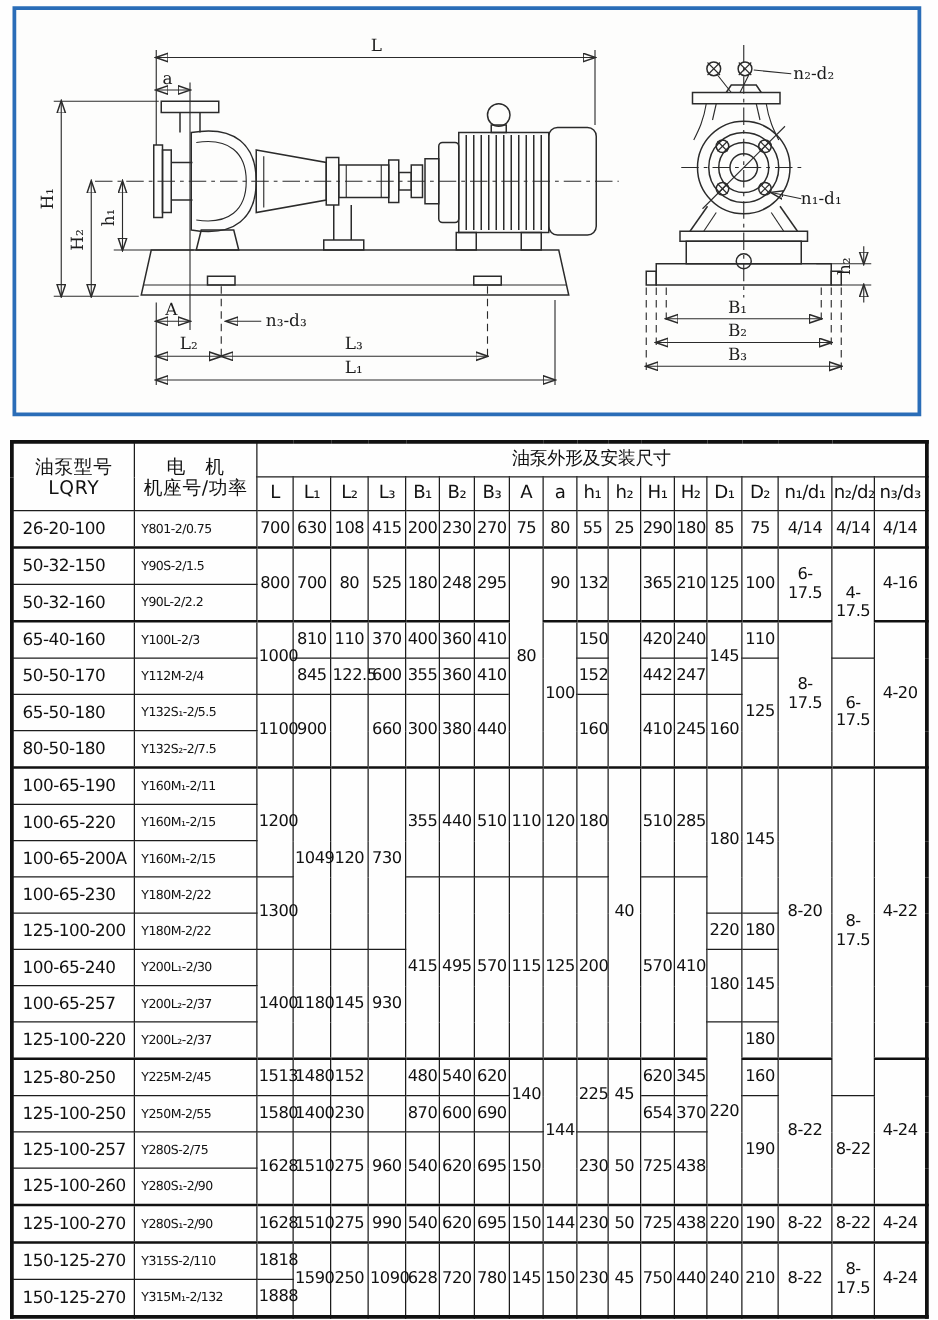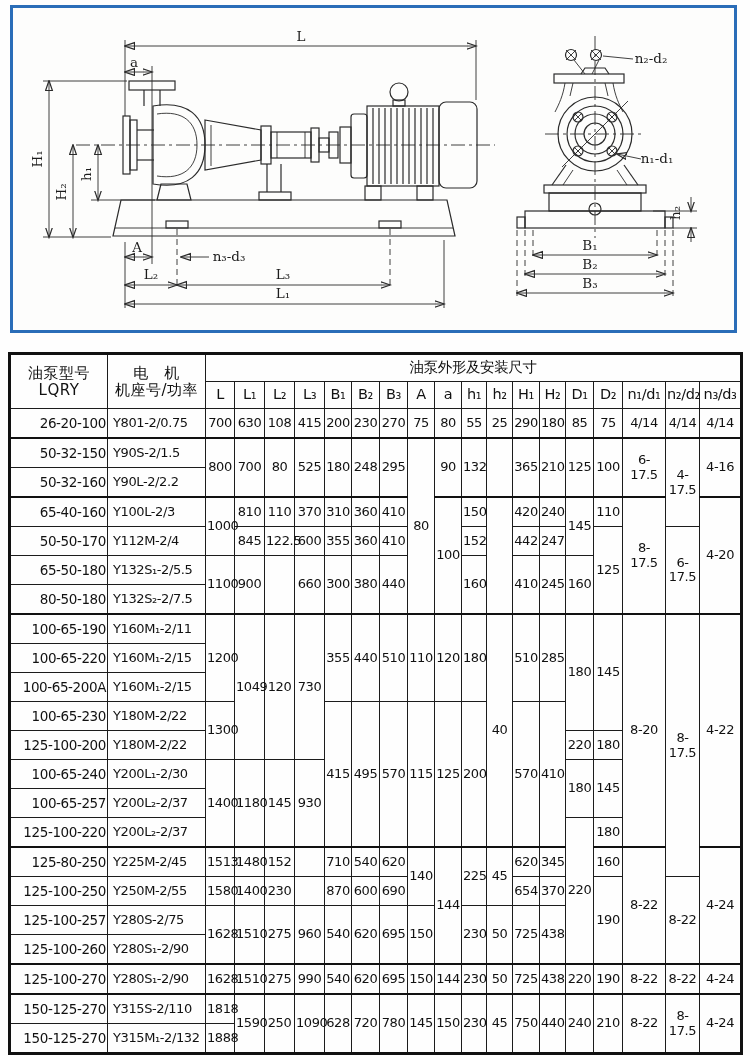--- a/index.html
+++ b/index.html
@@ -31,22 +31,22 @@
   }
   .dim-table th, .dim-table td {
     border:1px solid #1c1c1c; text-align:center; vertical-align:middle;
     padding:0 1px; white-space:pre-line; line-height:1.1;
     font-size:13px; letter-spacing:-0.4px; font-weight:normal; color:#111;
   }
   .dim-table { border:3px solid #111; }
   .dim-table thead th { font-size:14.5px; height:26px;text-align:center; }
   .dim-table th.hdr-model, .dim-table th.hdr-motor { font-size:15px; letter-spacing:0.5px; }
   .dim-table tbody td { height:28px; }
-  .dim-table td.model-cell { text-align:right; padding-left:7px; font-size:13.5px; }
-  .dim-table td.motor-cell { text-align:left; padding-left:5px; font-size:13px;margin-top:12px; }
+  .dim-table td.model-cell { text-align:left; padding-left:7px; font-size:13.5px; }
+  .dim-table td.motor-cell { text-align:left; padding-left:5px; font-size:10px;margin-top:12px; }
   .dim-table tr.sec td { border-top:2.5px solid #111; }
 </style>
 </head>
 <body>
 
 <div class="page">
 
   <div class="drawing-frame">
     <svg class="dwg" viewBox="0 0 721 322">
       <defs>
@@ -341,21 +341,21 @@
           <td class="model-cell">50-32-160</td>
           <td class="motor-cell">Y90L-2/2.2</td>
         </tr>
         <tr class="sec">
           <td class="model-cell">65-40-160</td>
           <td class="motor-cell">Y100L-2/3</td>
           <td rowspan="2" class="dim-cell">1000</td>
           <td class="dim-cell">810</td>
           <td class="dim-cell">110</td>
           <td class="dim-cell">370</td>
-          <td class="dim-cell">310</td>
+          <td class="dim-cell">400</td>
           <td class="dim-cell">360</td>
           <td class="dim-cell">410</td>
           <td rowspan="4" class="dim-cell">100</td>
           <td class="dim-cell">150</td>
           <td rowspan="4" class="dim-cell"></td>
           <td class="dim-cell">420</td>
           <td class="dim-cell">240</td>
           <td rowspan="2" class="dim-cell">145</td>
           <td class="dim-cell">110</td>
           <td rowspan="4" class="dim-cell">8-
@@ -467,21 +467,21 @@
           <td rowspan="5" class="dim-cell">220</td>
           <td class="dim-cell">180</td>
         </tr>
         <tr class="sec">
           <td class="model-cell">125-80-250</td>
           <td class="motor-cell">Y225M-2/45</td>
           <td class="dim-cell">1513</td>
           <td class="dim-cell">1480</td>
           <td class="dim-cell">152</td>
           <td class="dim-cell"></td>
-          <td class="dim-cell">710</td>
+          <td class="dim-cell">480</td>
           <td class="dim-cell">540</td>
           <td class="dim-cell">620</td>
           <td rowspan="2" class="dim-cell">140</td>
           <td rowspan="4" class="dim-cell">144</td>
           <td rowspan="2" class="dim-cell">225</td>
           <td rowspan="2" class="dim-cell">45</td>
           <td class="dim-cell">620</td>
           <td class="dim-cell">345</td>
           <td class="dim-cell">160</td>
           <td rowspan="4" class="dim-cell">8-22</td>

